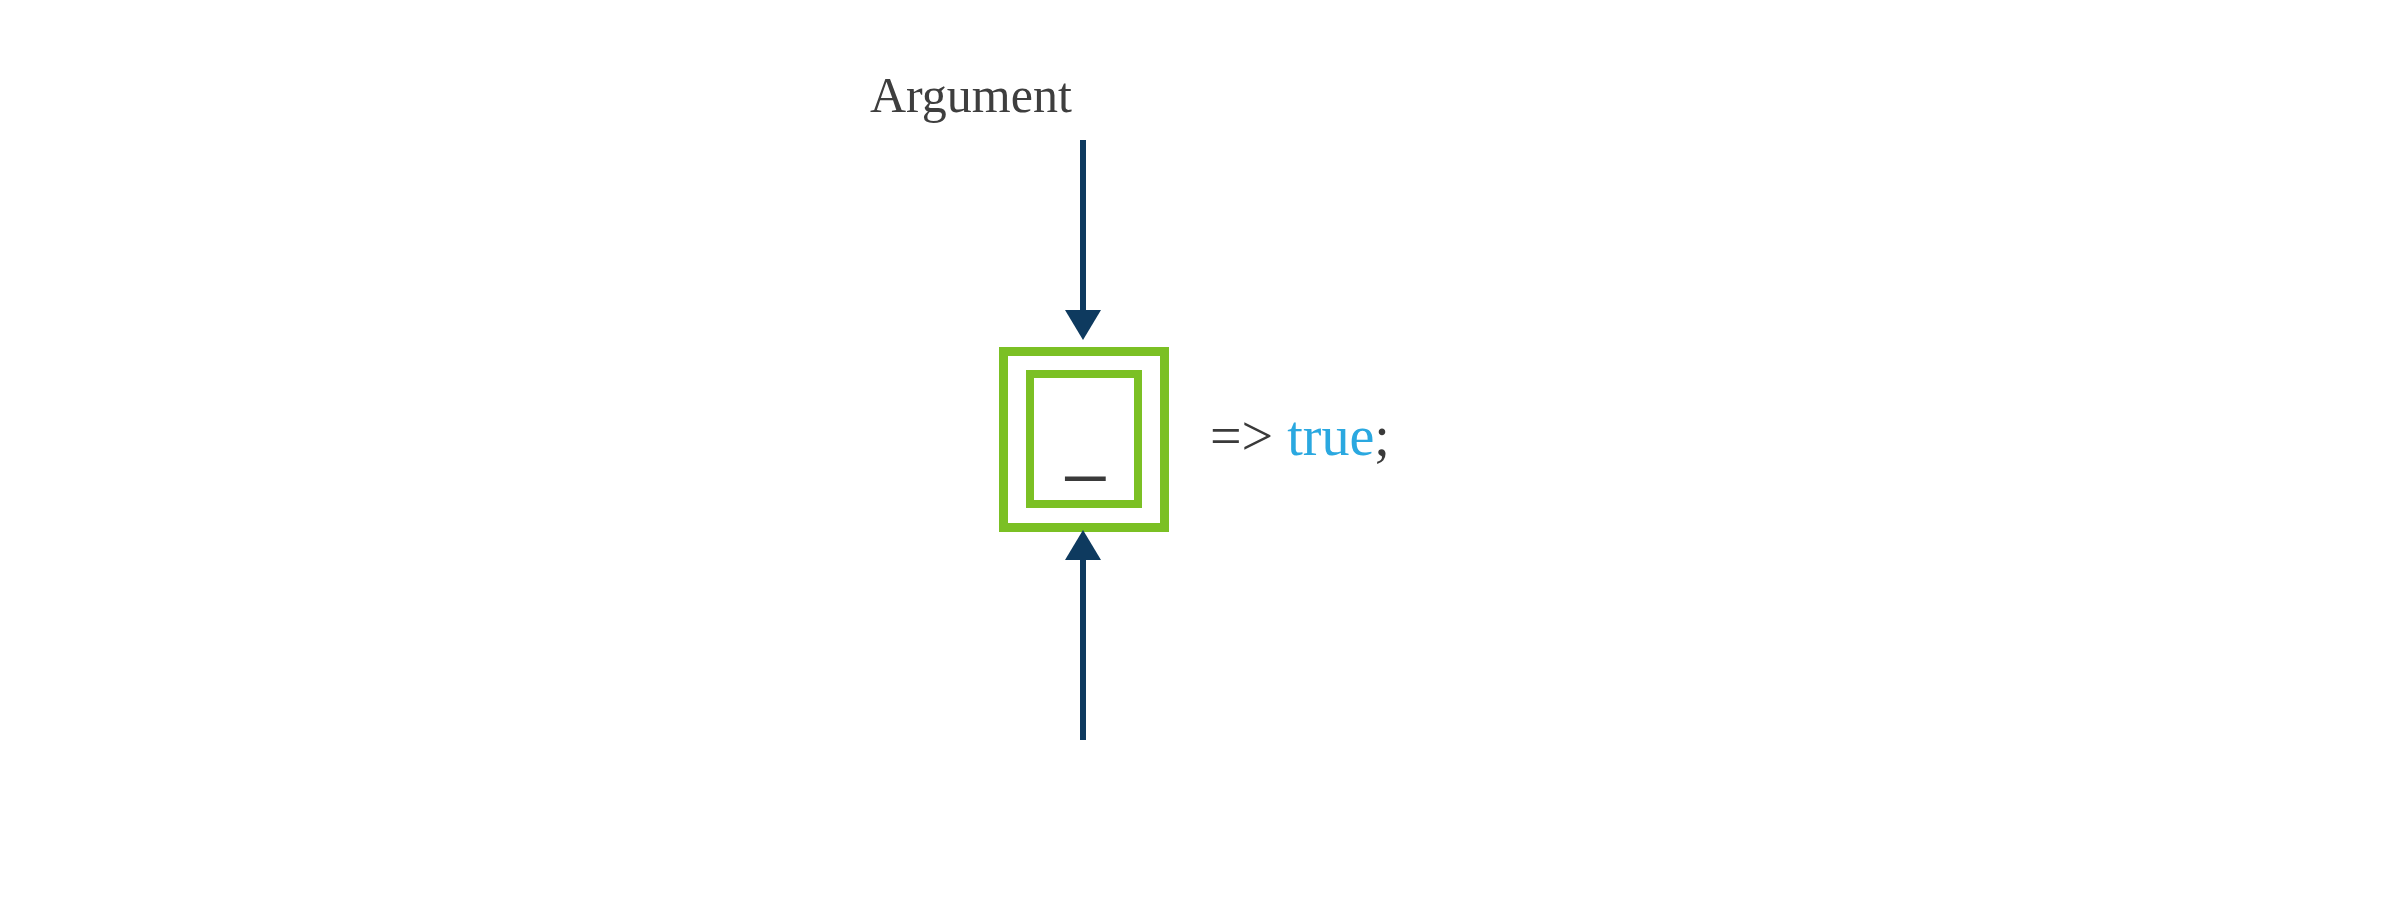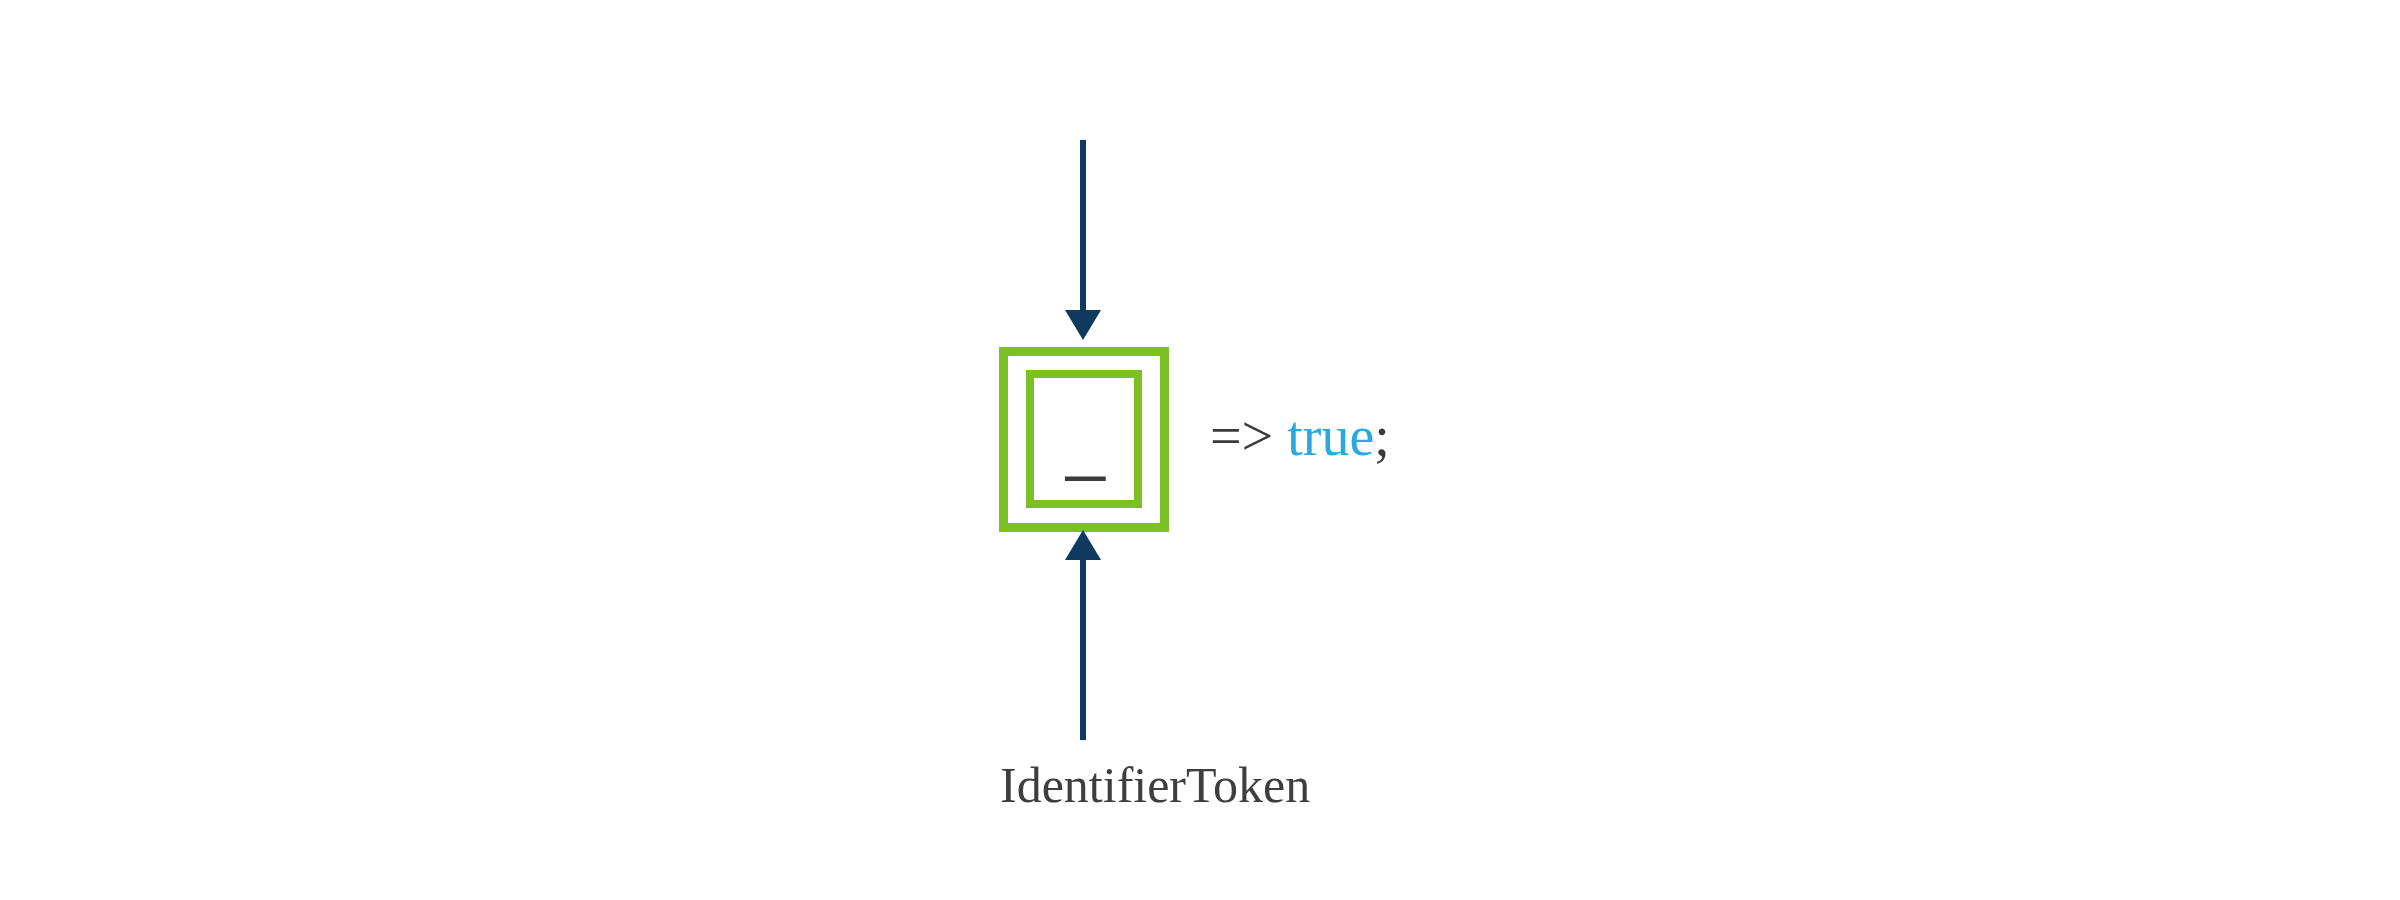--- a/index.html
+++ b/index.html
@@ -72,20 +72,21 @@
     color: #3a3a3a;
     white-space: nowrap;
   }
   .kw-true { color: #2aa8e0; }
 </style>
 </head>
 <body>
 
 <div class="stage">
 
+  <div class="label" style="left:870px; top:66px;">Argument</div>
 
   <div class="arrow down" style="left:1083px; top:140px; height:200px;">
     <div class="shaft" style="top:0; height:170px;"></div>
     <div class="head" style="top:170px;"></div>
   </div>
 
   <div class="outer-box" style="left:999px; top:347px; width:170px; height:185px;"></div>
 
   <div class="inner-box" style="left:1026px; top:370px; width:116px; height:138px;"></div>
 
@@ -93,15 +94,14 @@
 
   <div class="code" style="left:1210px; top:404px;">
     <span>=&gt;</span><span>  </span><span class="kw-true">true</span><span>;</span>
   </div>
 
   <div class="arrow up" style="left:1083px; top:530px; height:210px;">
     <div class="head" style="top:0;"></div>
     <div class="shaft" style="top:30px; height:180px;"></div>
   </div>
 
-  <div class="label" style="left:1000px; top:756px;">IdentifierToken</div>
 
 </div>
 
 </body></html>

